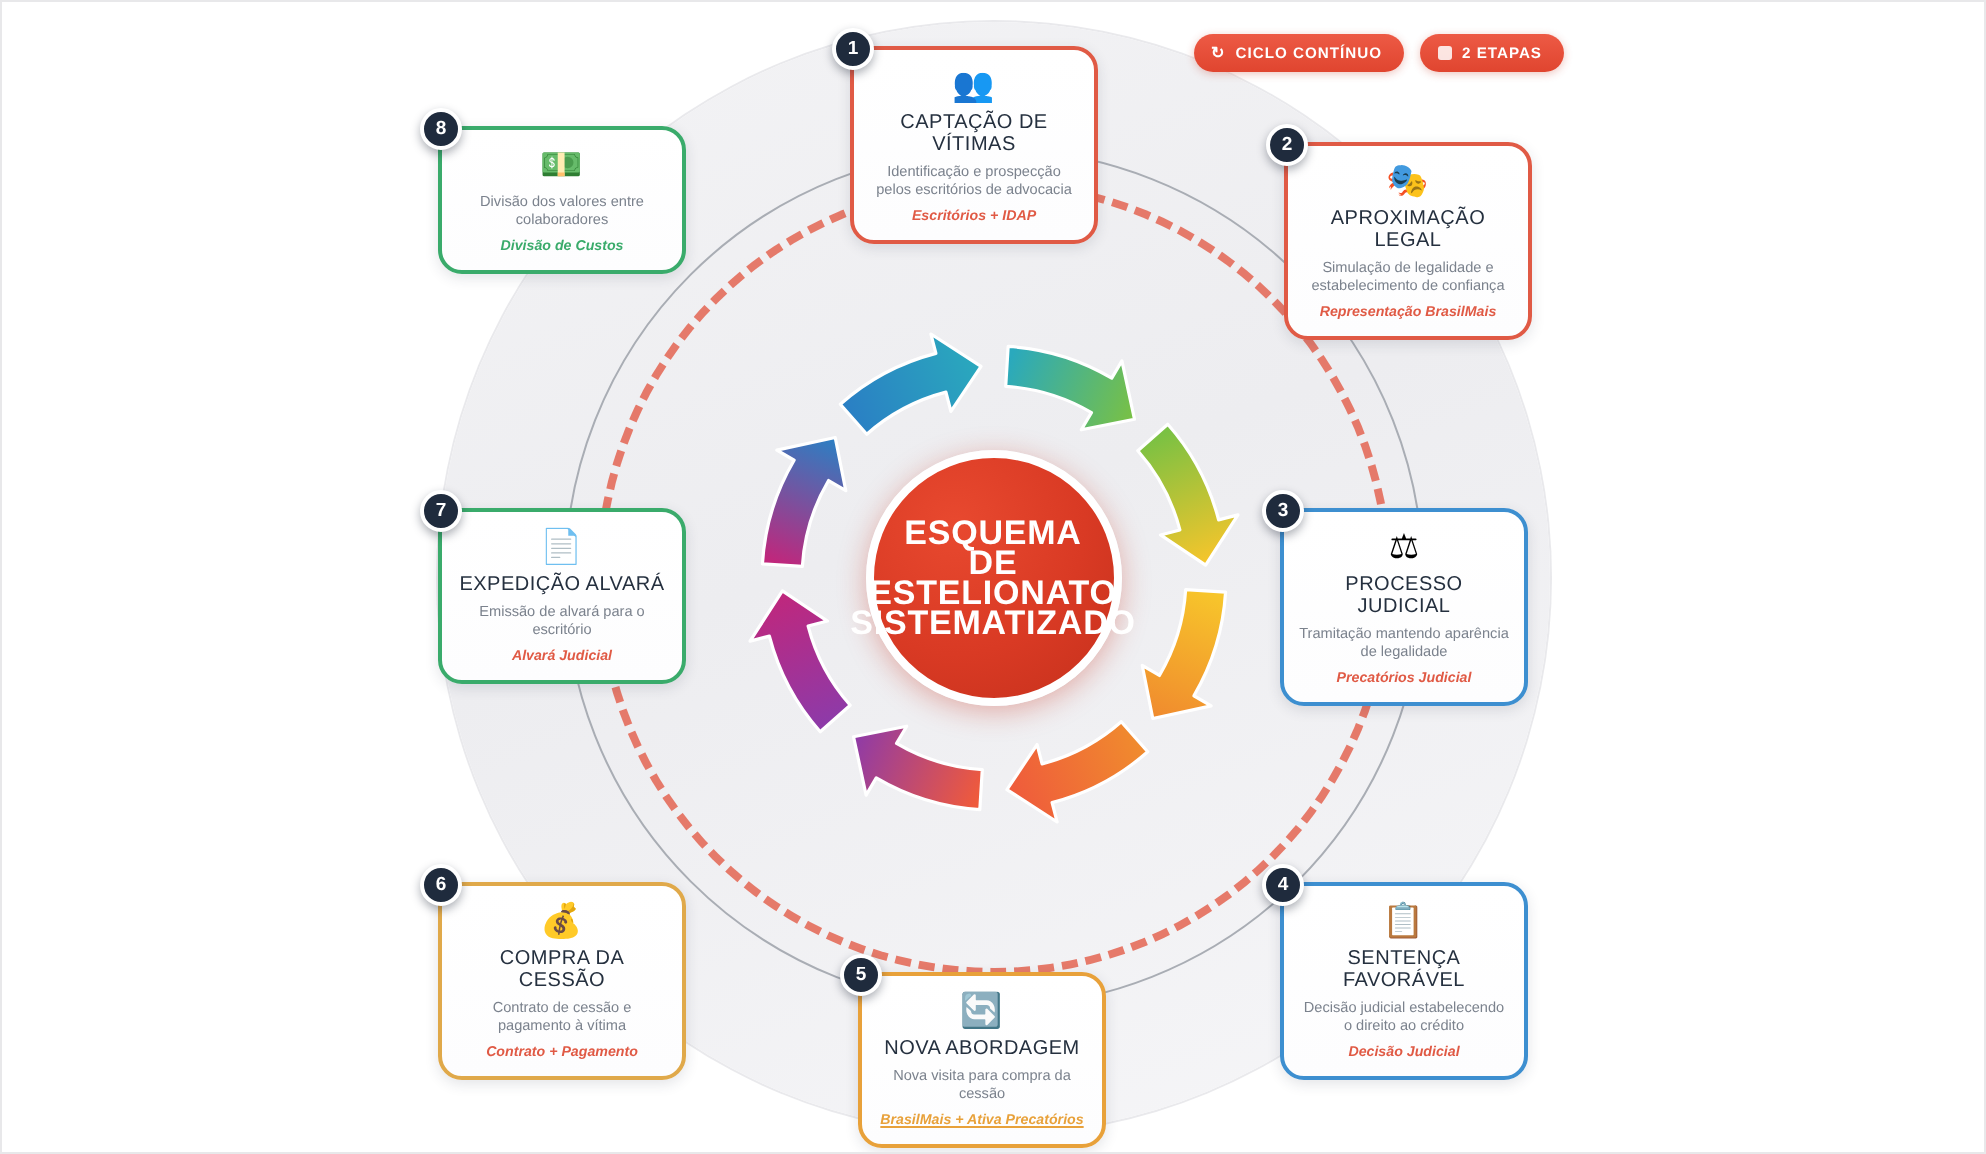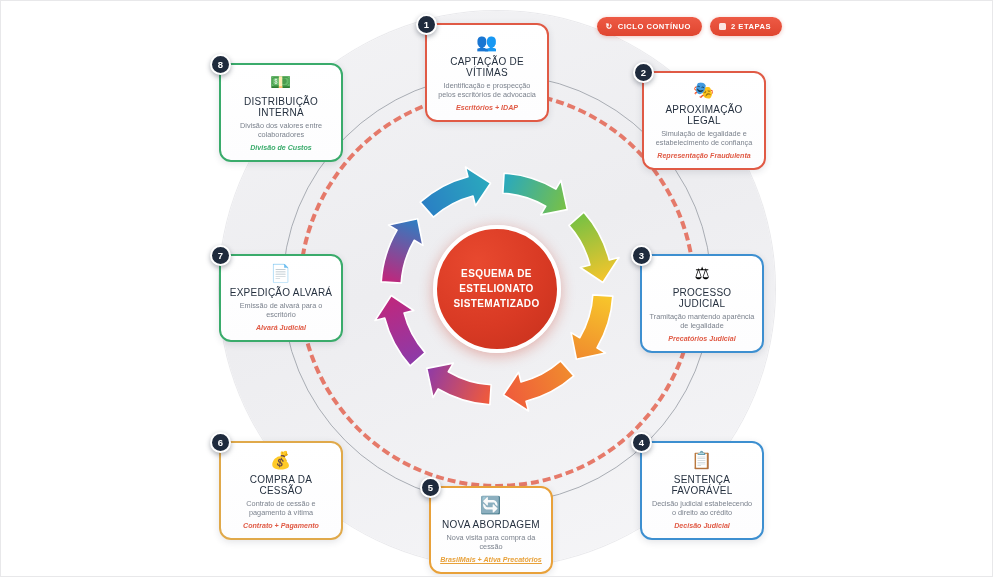--- a/index.html
+++ b/index.html
@@ -58,21 +58,21 @@
     border: 4px solid #ffffff;
     box-shadow: 0 3px 14px rgba(200,50,30,.35);
     display: flex; flex-direction: column;
     align-items: center; justify-content: center;
     text-align: center;
     padding: 4px;
   }
   #center-hub .hub-line {
     color: #ffffff;
     font-weight: bold;
-    font-size: 10px;
+    font-size: 17px;
     letter-spacing: .4px;
     line-height: 15px;
   }
 
   
   #arrow-ring {
     position: absolute;
     left: 50%; top: 50%;
     transform: translate(-50%,-50%);
     width: 300px; height: 300px;
@@ -238,21 +238,21 @@
         <span class="card-icon">👥</span>
         <div class="card-title">CAPTAÇÃO DE VÍTIMAS</div>
         <div class="card-desc">Identificação e prospecção pelos escritórios de advocacia</div>
         <div class="card-tag" style="color: rgb(224, 90, 69);">Escritórios + IDAP</div>
       </div>
       <div class="card" style="left: 641px; top: 70px; border-color: rgb(224, 90, 69);">
         <div class="badge">2</div>
         <span class="card-icon">🎭</span>
         <div class="card-title">APROXIMAÇÃO LEGAL</div>
         <div class="card-desc">Simulação de legalidade e estabelecimento de confiança</div>
-        <div class="card-tag" style="color: rgb(224, 90, 69);">Representação Fraudulenta</div>
+        <div class="card-tag" style="color: rgb(224, 90, 69);">Representação BrasilMais</div>
       </div>
       <div class="card" style="left: 639px; top: 253px; border-color: rgb(61, 143, 208);">
         <div class="badge">3</div>
         <span class="card-icon">⚖</span>
         <div class="card-title">PROCESSO JUDICIAL</div>
         <div class="card-desc">Tramitação mantendo aparência de legalidade</div>
         <div class="card-tag" style="color: rgb(224, 90, 69);">Precatórios Judicial</div>
       </div>
       <div class="card" style="left: 639px; top: 440px; border-color: rgb(61, 143, 208);">
         <div class="badge">4</div>
@@ -278,19 +278,18 @@
       <div class="card" style="left: 218px; top: 253px; border-color: rgb(58, 171, 107);">
         <div class="badge">7</div>
         <span class="card-icon">📄</span>
         <div class="card-title">EXPEDIÇÃO ALVARÁ</div>
         <div class="card-desc">Emissão de alvará para o escritório</div>
         <div class="card-tag" style="color: rgb(224, 90, 69);">Alvará Judicial</div>
       </div>
       <div class="card" style="left: 218px; top: 62px; border-color: rgb(58, 171, 107);">
         <div class="badge">8</div>
         <span class="card-icon">💵</span>
-        <div class="card-title">DISTRIBUIÇÃO INTERNA</div>
         <div class="card-desc">Divisão dos valores entre colaboradores</div>
         <div class="card-tag" style="color: rgb(58, 171, 107);">Divisão de Custos</div>
       </div>
     </div>
 
 </div>
 
 </body></html>

